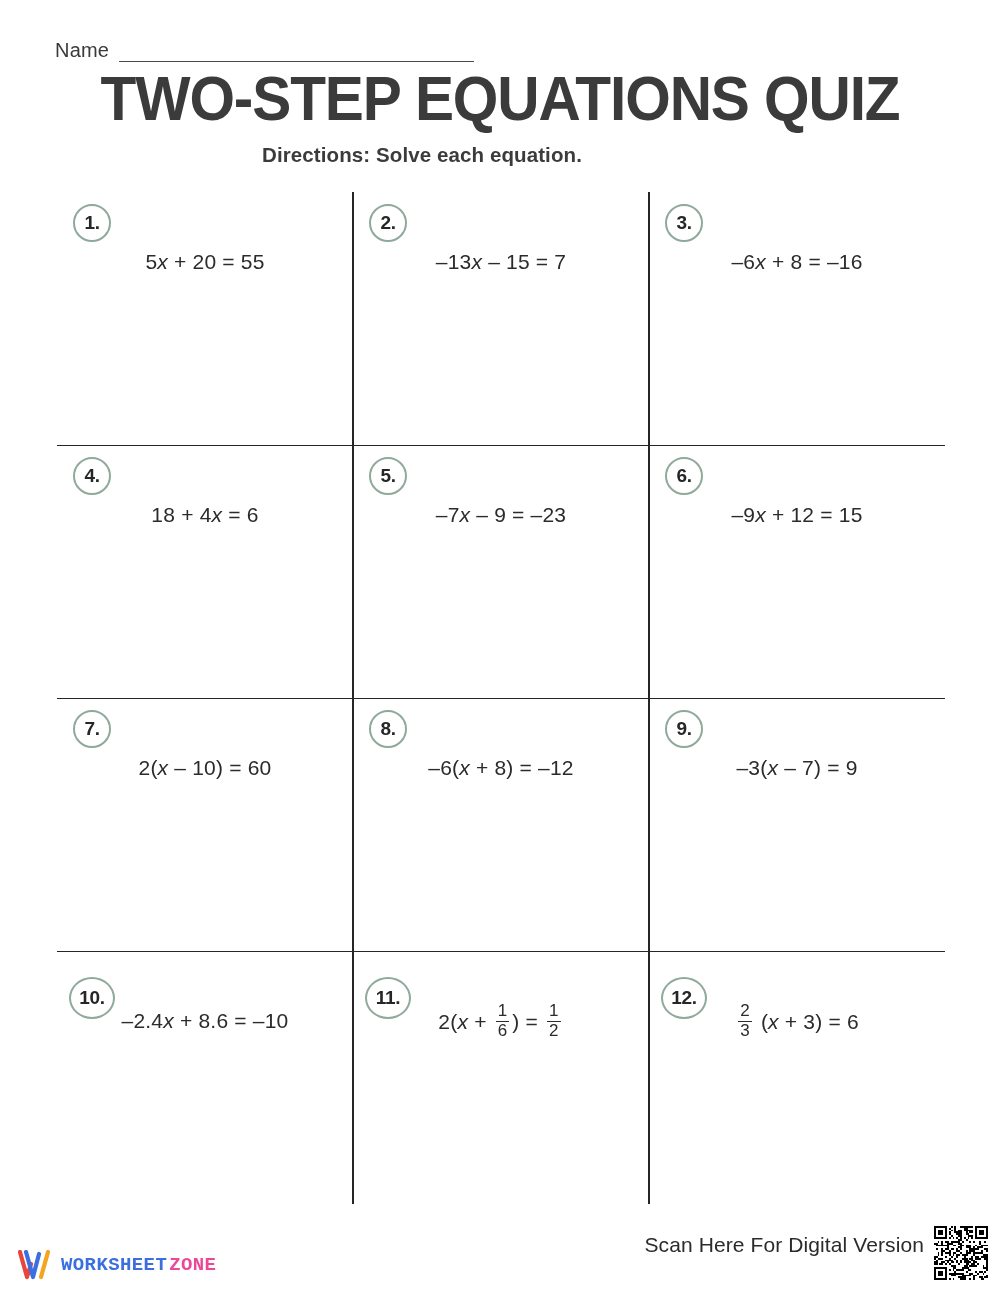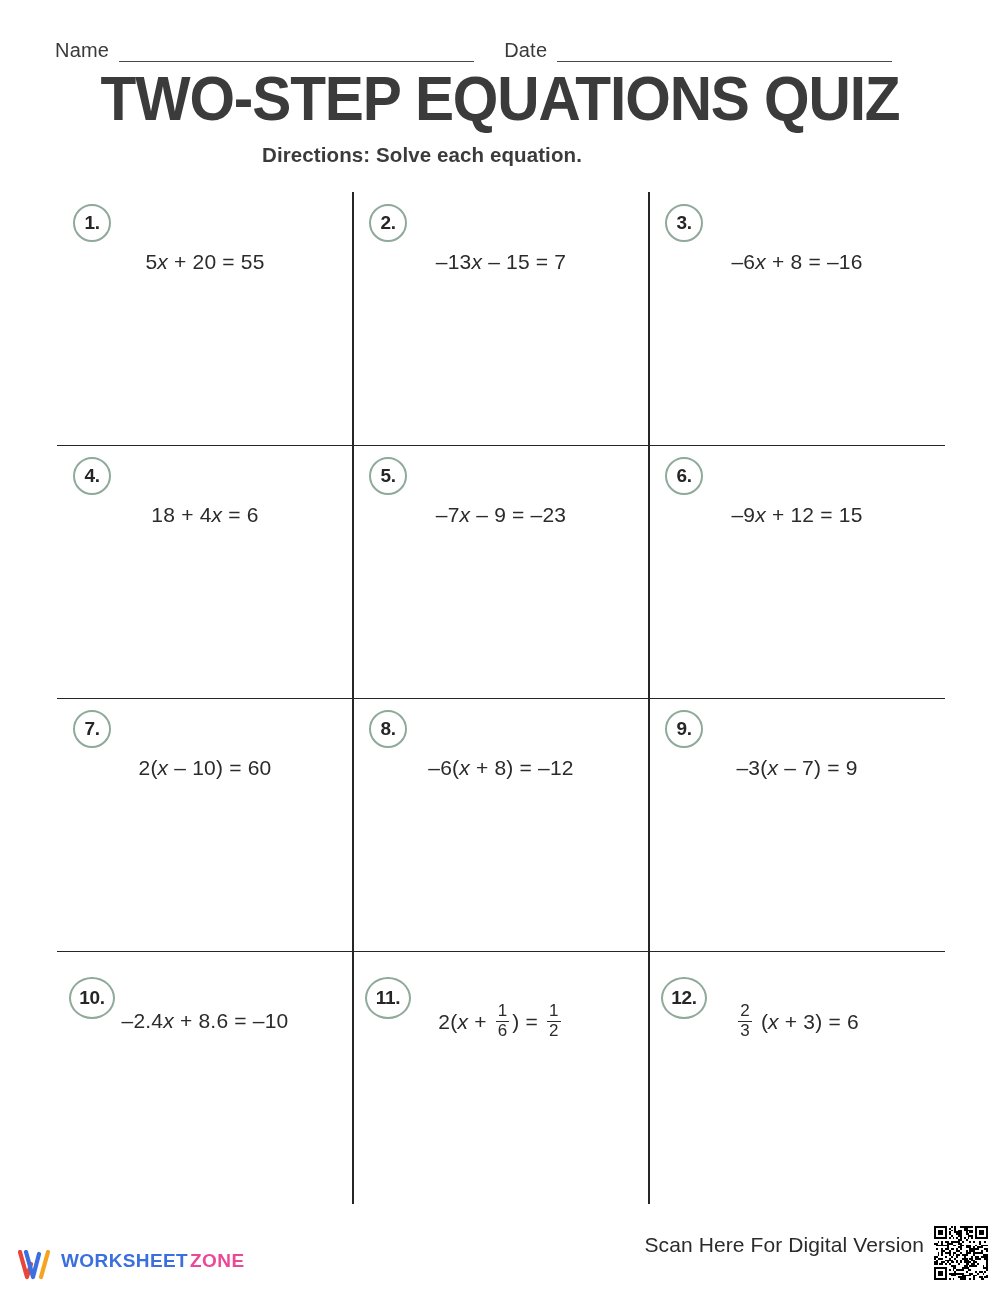--- a/index.html
+++ b/index.html
@@ -190,21 +190,23 @@
     bottom: 0;
     width: 1000px;
     height: 86px;
   }
 
   .brand {
     position: absolute;
     left: 18px;
     bottom: 14px;
     display: flex;
+    align-items: center;
     gap: 9px;
+    font-family: Liberation Mono, monospace;
   }
   .brand-mark {
     width: 34px;
     height: 30px;
     display: block;
   }
   .brand-text {
     font-size: 19px;
     font-weight: 700;
     letter-spacing: 0.4px;
@@ -234,24 +236,20 @@
     height: 62px;
     display: block;
   }
 </style>
 </head>
 <body>
 
 <div class="name-date-row">
   <span class="field-label">Name</span>
   <span class="field-rule rule-name"></span>
-  <span class="date-group">
-    <span class="field-label">Date</span>
-    <span class="field-rule rule-date"></span>
-  </span>
 </div>
 
 <h1 class="worksheet-title">TWO-STEP EQUATIONS QUIZ</h1>
 <div class="worksheet-directions">Directions: Solve each equation.</div>
 
 <div class="problem-grid">
   <div class="vrule vrule-1"></div>
   <div class="vrule vrule-2"></div>
   <div id="grid-rows">
       <div class="grid-row">

